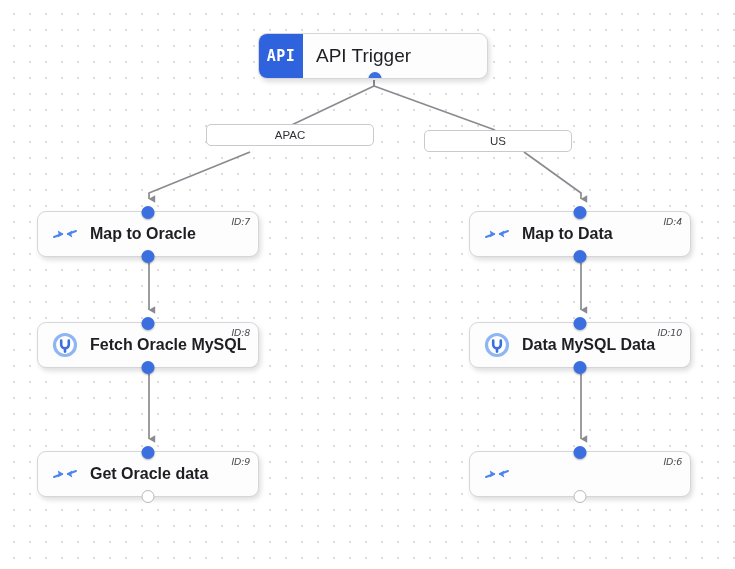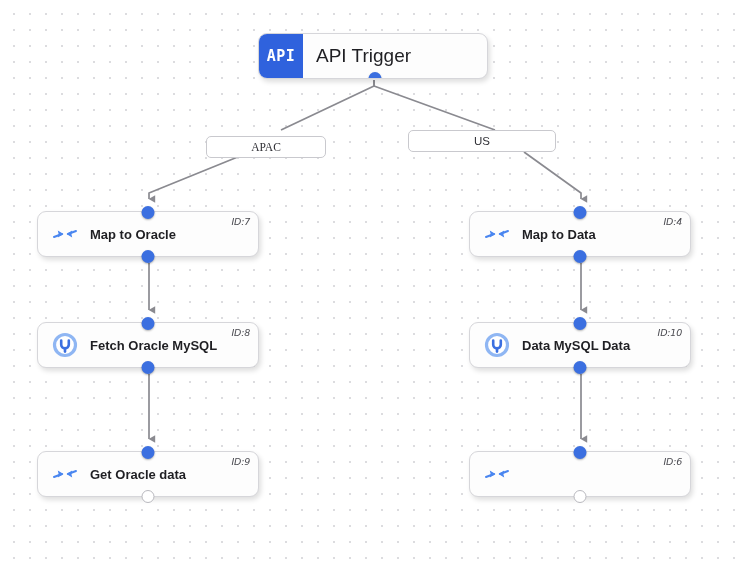--- a/index.html
+++ b/index.html
@@ -82,21 +82,21 @@
   }
   .step-icon {
     width: 26px;
     height: 26px;
     flex: 0 0 26px;
     display: flex;
     align-items: center;
     justify-content: center;
   }
   .step-label {
-    font-size: 13px;
+    font-size: 16px;
     color: #1f1f23;
     font-weight: 600;
     padding-left: 12px;
     white-space: nowrap;
   }
   .step-id {
     position: absolute;
     top: 4px;
     right: 8px;
     font-size: 9.5px;
@@ -137,22 +137,22 @@
     height: 22px;
     border: 1px solid #c9c9ce;
     border-radius: 5px;
     background: #ffffff;
     display: flex;
     align-items: center;
     justify-content: center;
     font-size: 11.5px;
     color: #303036;
   }
-  .branch-apac { left: 206px; top: 136px; width: 120px; font-family: Liberation Serif, serif; }
-  .branch-us   { left: 408px; top: 130px; width: 148px; }
+  .branch-apac { left: 206px; top: 124px; width: 168px; }
+  .branch-us   { left: 424px; top: 130px; width: 148px; }
 
   
   .n-map-oracle   { left: 37px;  top: 211px; }
   .n-fetch-oracle { left: 37px;  top: 322px; }
   .n-get-oracle   { left: 37px;  top: 451px; }
   .n-map-mysql    { left: 469px; top: 211px; }
   .n-fetch-mysql  { left: 469px; top: 322px; }
   .n-get-mysql    { left: 469px; top: 451px; }
 </style>
 </head>

